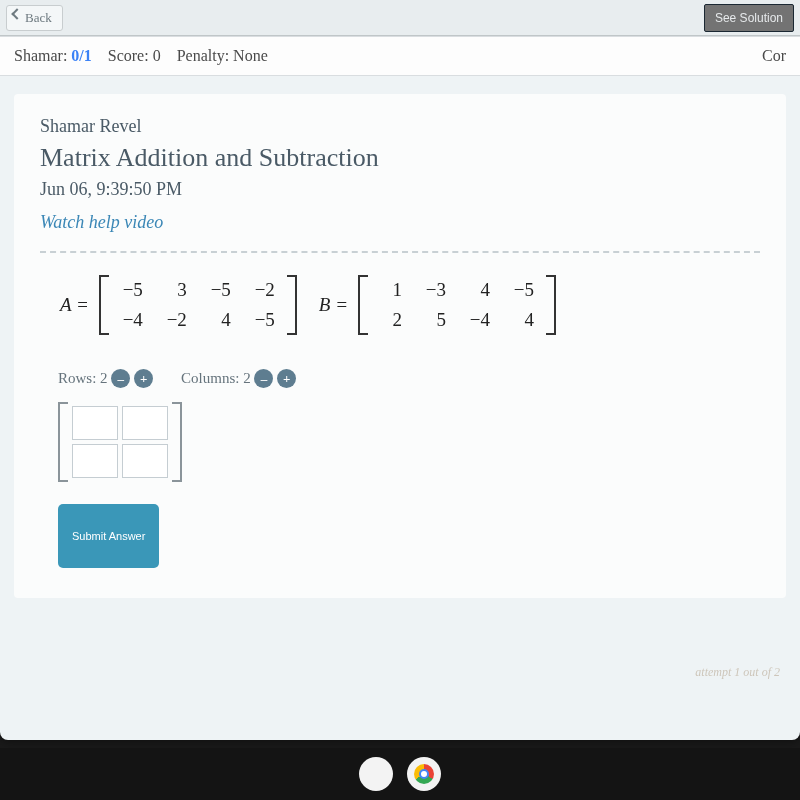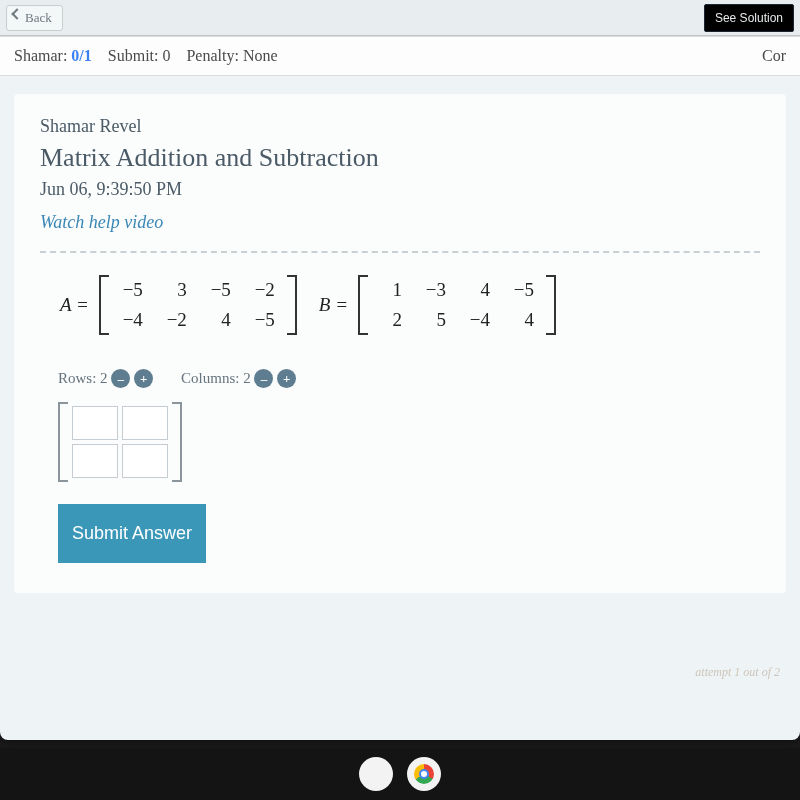--- a/index.html
+++ b/index.html
@@ -34,21 +34,21 @@
     border-radius: 3px;
     padding: 4px 10px 4px 6px;
     font-size: 13px;
     color: #6e7a80;
     cursor: pointer;
     display: flex;
     gap: 4px;
   }
   .chev { width:8px; height:8px; border-left:2px solid #6e7a80; border-bottom:2px solid #6e7a80; transform: rotate(45deg); }
   .see-sol {
-    background: #000000;
+    background: #737373;
     color: #e6e9eb;
     border: 1px solid #1b2833;
     padding: 6px 10px;
     font-size: 12px;
     border-radius: 2px;
     cursor: pointer;
   }
   .recordbar {
     background: #fdfdfd;
     border-top: 1px solid #d9dde0;
@@ -129,23 +129,23 @@
     width:100%; height:100%;
     border:1px solid #c5cdd2;
     background:#fff;
     text-align:center;
     font-size:15px;
   }
   .submit {
     background:#3a97b8;
     color:#fff;
     border:none;
-    padding:19px 14px;
-    font-size:18px;
-    border-radius:0;
+    padding:26px 14px;
+    font-size:11px;
+    border-radius:5px;
     cursor:pointer;
     margin-left:18px;
   }
   .attempt { position:absolute; right:20px; bottom:60px; color:#b8a893; font-size:12px; font-style:italic; opacity:.6; }
   .taskbar {
     position:absolute;
     left:0; right:0; bottom:0;
     height:52px;
     background:#141414;
     display:flex;
@@ -167,21 +167,21 @@
       <span>Back</span>
     </div>
     <button class="see-sol">See Solution</button>
   </div>
 
   <div class="recordbar">
     <div>
       <span>Shamar:</span>
       <b>0/1</b>
       &nbsp;&nbsp;
-      <span>Submit:</span>
+      <span>Score:</span>
       <span>0</span>
       &nbsp;&nbsp;
       <span>Penalty:</span>
       <span>None</span>
     </div>
     <div>Cor</div>
   </div>
 
   <div class="content">
     <div class="student">Shamar Revel</div>

